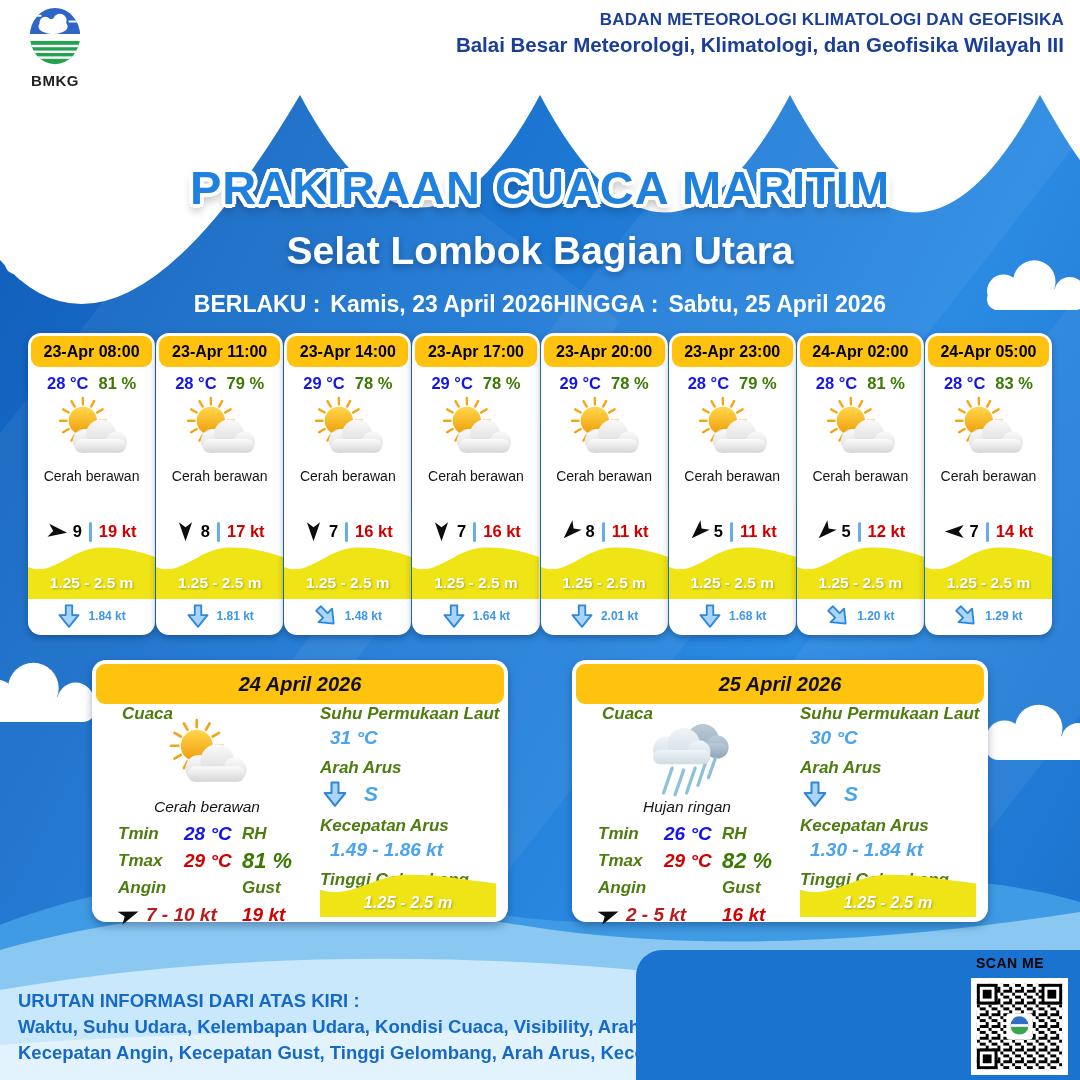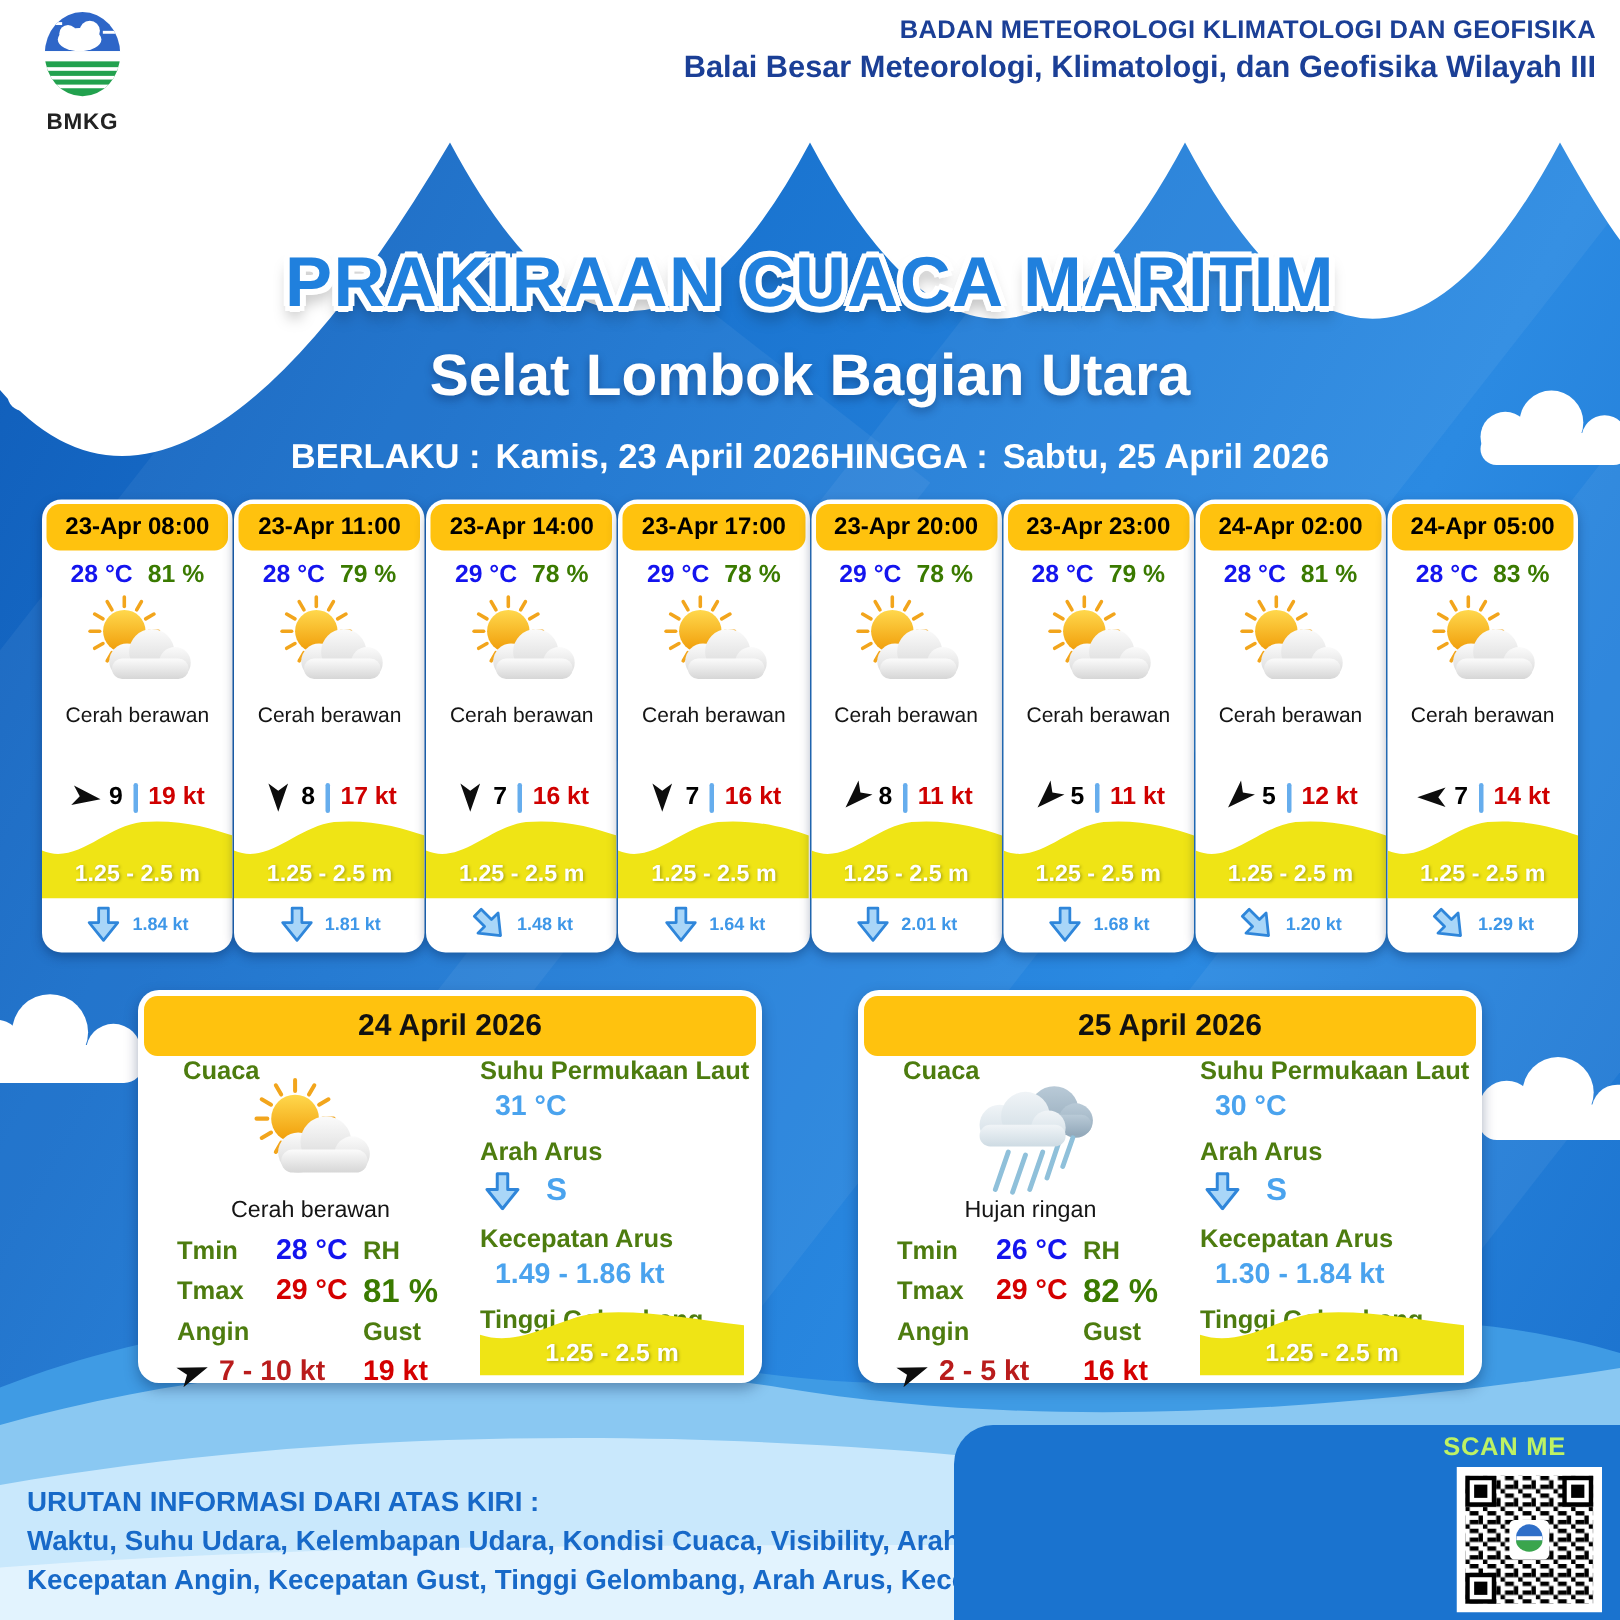--- a/index.html
+++ b/index.html
@@ -45,21 +45,21 @@
   .wsep{width:3px;height:20px;background:#66aded;border-radius:2px;margin:0 2px;}
   .hwind .spd{font-size:16.5px;font-weight:bold;color:#cf0000;white-space:nowrap;}
   .rot{display:inline-flex;transform-origin:center;}
   .hwave{position:absolute;left:0;right:0;bottom:36px;height:58px;}
   .hwave svg{position:absolute;inset:0;width:100%;height:100%;}
   .hwavetxt{position:absolute;left:0;right:0;bottom:7px;text-align:center;
     font-size:15.5px;font-weight:bold;color:#fff;text-shadow:1px 1px 2px rgba(90,90,0,.45);}
   .hcur{position:absolute;left:0;right:0;bottom:3px;height:32px;display:flex;align-items:center;justify-content:center;gap:7px;}
   .hcur .cv{font-size:12px;font-weight:bold;color:#3e97e8;}
   
-  .daily{position:absolute;top:660px;left:0;right:0;display:flex;justify-content:center;gap:64px;z-index:4;}
+  .daily{position:absolute;top:660px;left:0;right:0;display:flex;justify-content:center;gap:64px;z-index:4;font-style:italic;}
   .dcard{position:relative;width:416px;height:262px;background:#fff;border-radius:14px;
     box-shadow:0 4px 9px rgba(0,25,70,.35);}
   .dhead{margin:4px 4px 0;height:40px;background:#ffc20e;border-radius:9px;
     display:flex;align-items:center;justify-content:center;font-size:20px;font-weight:bold;color:#111;}
   .navy{color:#4d7c0f;font-weight:bold;}
   .dcuaca{position:absolute;top:44px;left:30px;font-size:17px;}
   .dicon{position:absolute;top:58px;left:20px;width:190px;display:flex;justify-content:center;}
   .dcond{position:absolute;top:138px;left:20px;width:190px;text-align:center;font-size:15.5px;color:#151515;}
   .dstats{position:absolute;top:160px;left:26px;width:180px;}
   .drow{display:flex;align-items:center;height:27px;}
@@ -78,21 +78,21 @@
   .arah-row .dirS{font-size:21px;font-weight:bold;color:#4aa3ee;}
   .dwavebox{position:absolute;left:228px;bottom:5px;width:176px;height:46px;}
   .dwavebox svg{position:absolute;inset:0;width:100%;height:100%;}
   .dwavetxt{position:absolute;left:0;right:0;bottom:5px;text-align:center;
     font-size:16.5px;font-weight:bold;color:#fff;text-shadow:1px 1px 2px rgba(90,90,0,.45);}
   
   .bottom-waves{position:absolute;left:0;bottom:0;z-index:2;}
   .footer-note{position:absolute;left:18px;top:988px;z-index:5;color:#1769c8;font-weight:bold;font-size:18.5px;line-height:26px;}
   .footer-panel{position:absolute;right:0;bottom:0;width:444px;height:130px;background:#1a73cf;
     border-radius:26px 0 0 0;z-index:5;}
-  .scanme{position:absolute;top:5px;right:36px;color:#bef264;font-weight:bold;font-size:17px;letter-spacing:.5px;}
+  .scanme{position:absolute;top:5px;right:36px;color:#000000;font-weight:bold;font-size:14px;letter-spacing:.5px;}
   .qr{position:absolute;top:28px;right:12px;width:97px;height:97px;}
   .hidden-defs{position:absolute;width:0;height:0;overflow:hidden;}
 </style>
 </head>
 <body>
 
 <svg class="hidden-defs" aria-hidden="true">
   <defs>
     <linearGradient id="g-sun" x1="0" y1="0" x2="0" y2="1">
       <stop offset="0" stop-color="#ffd84d"></stop>

